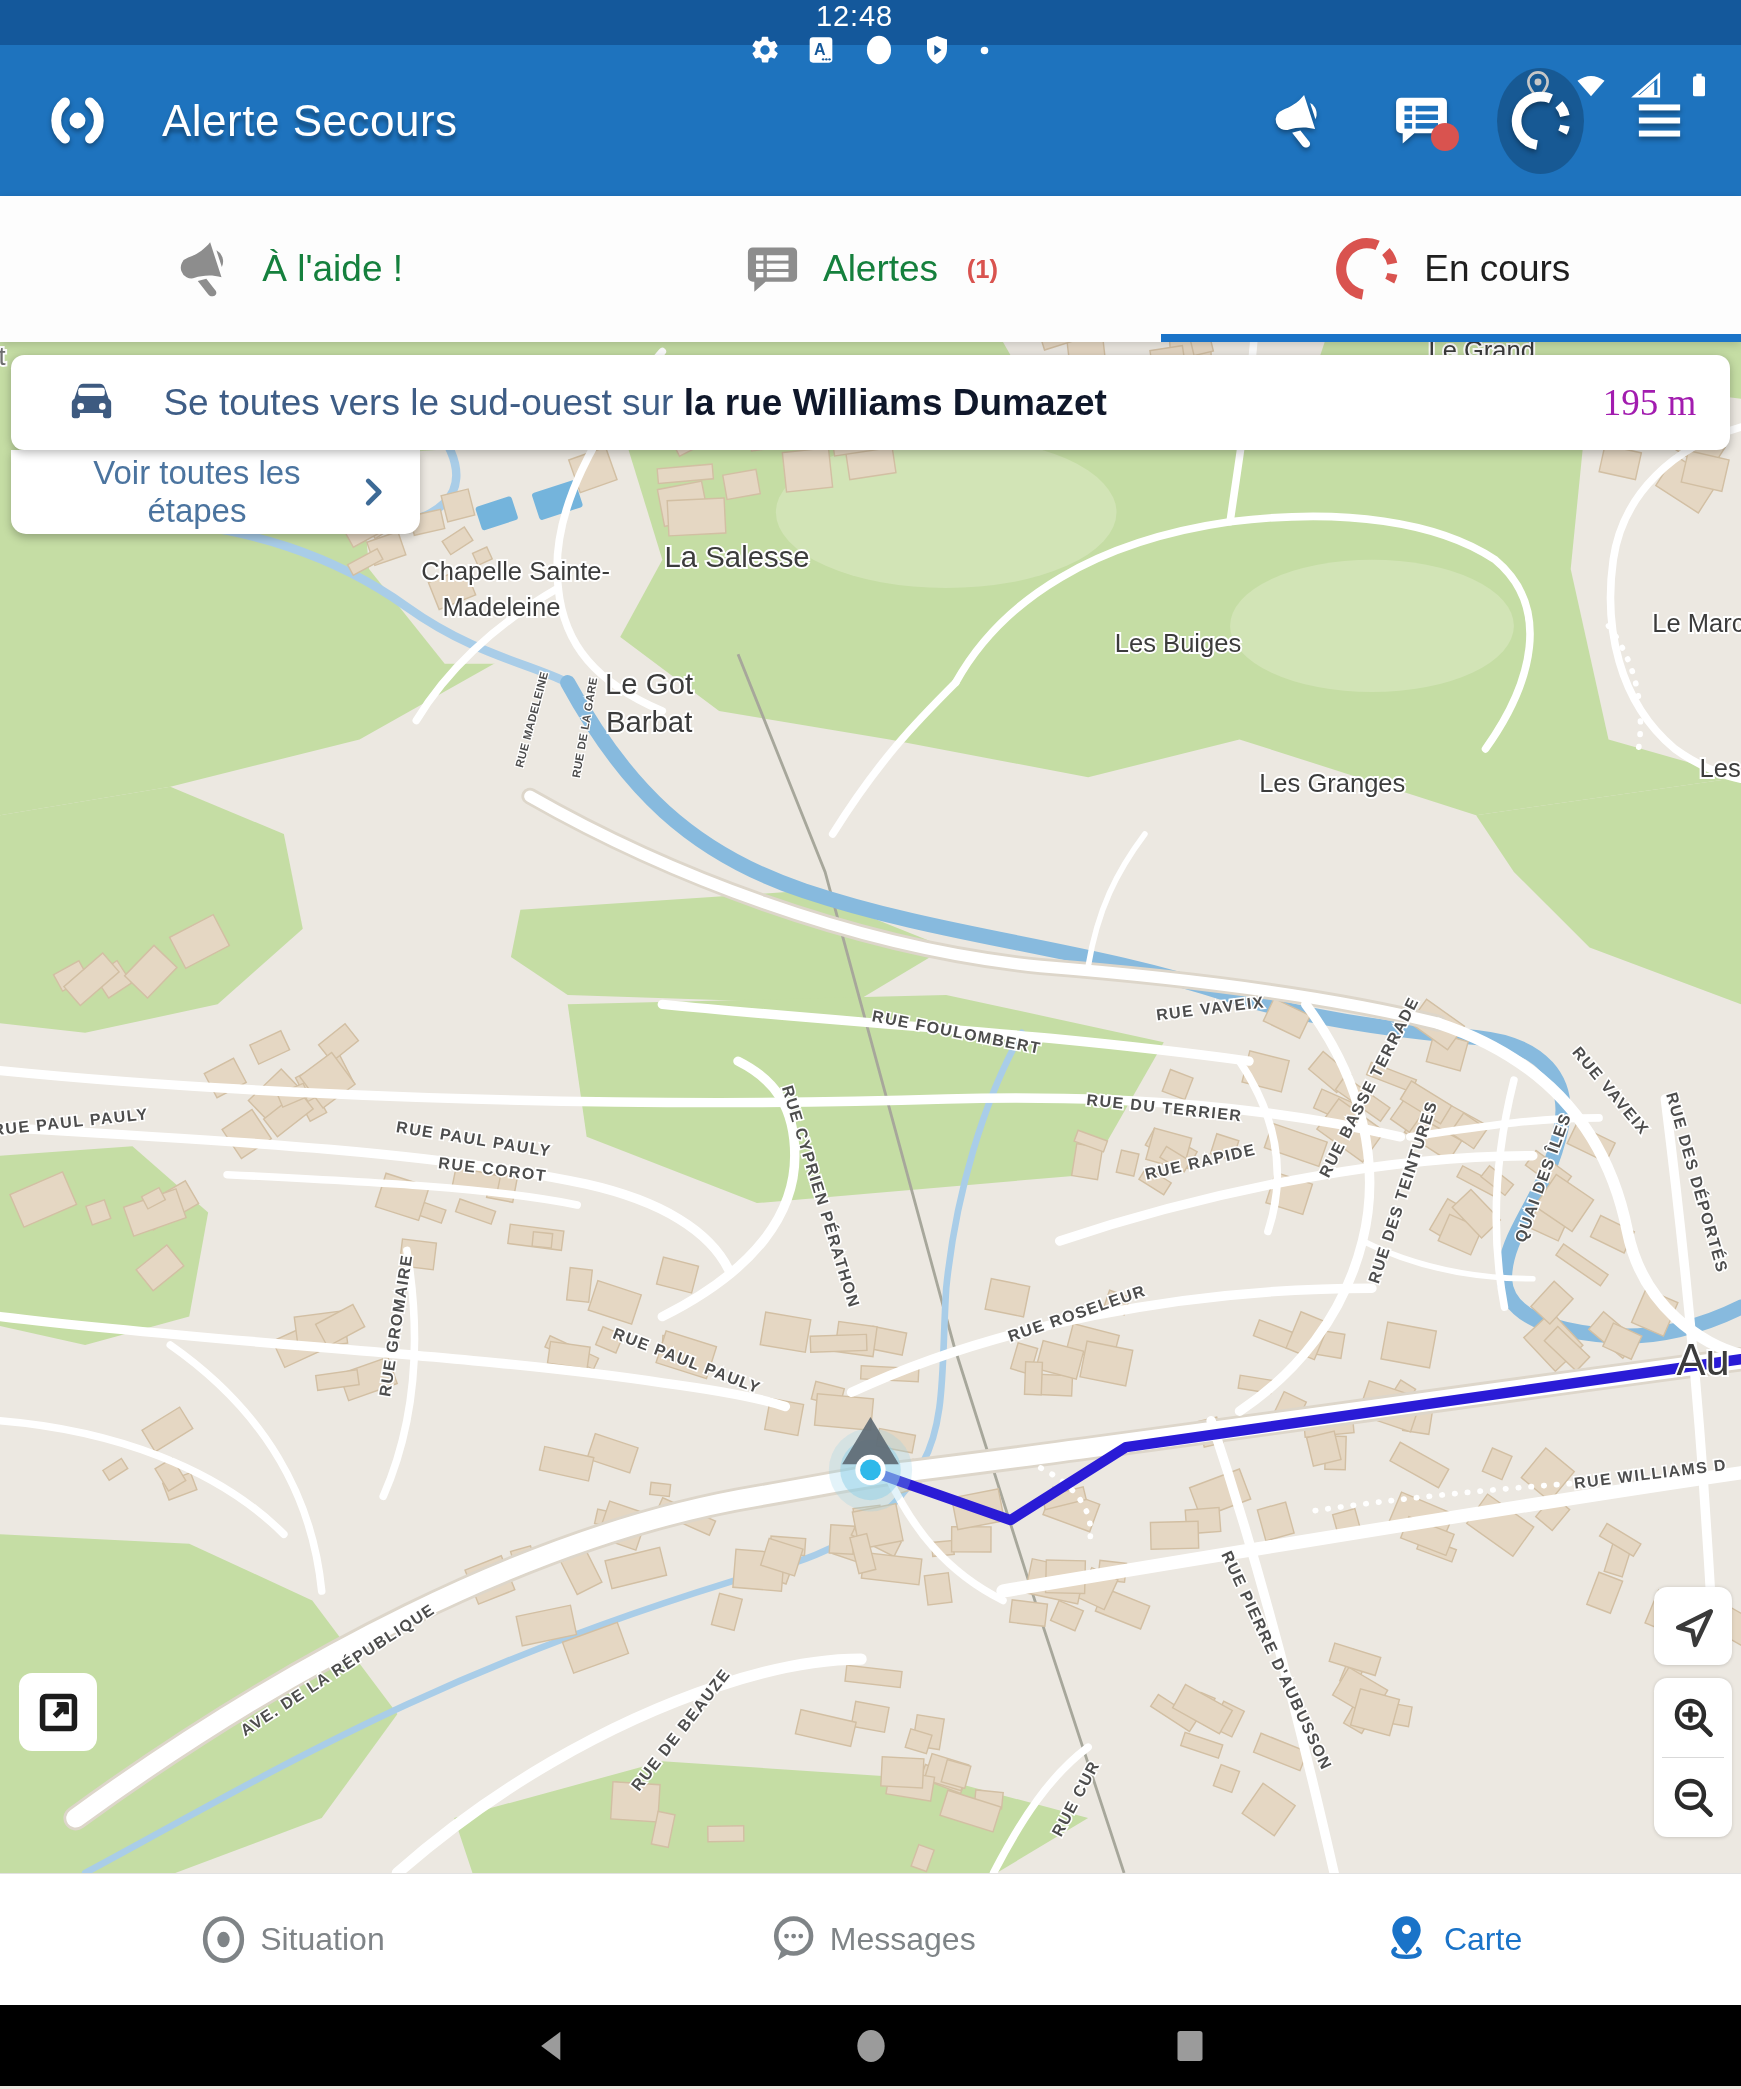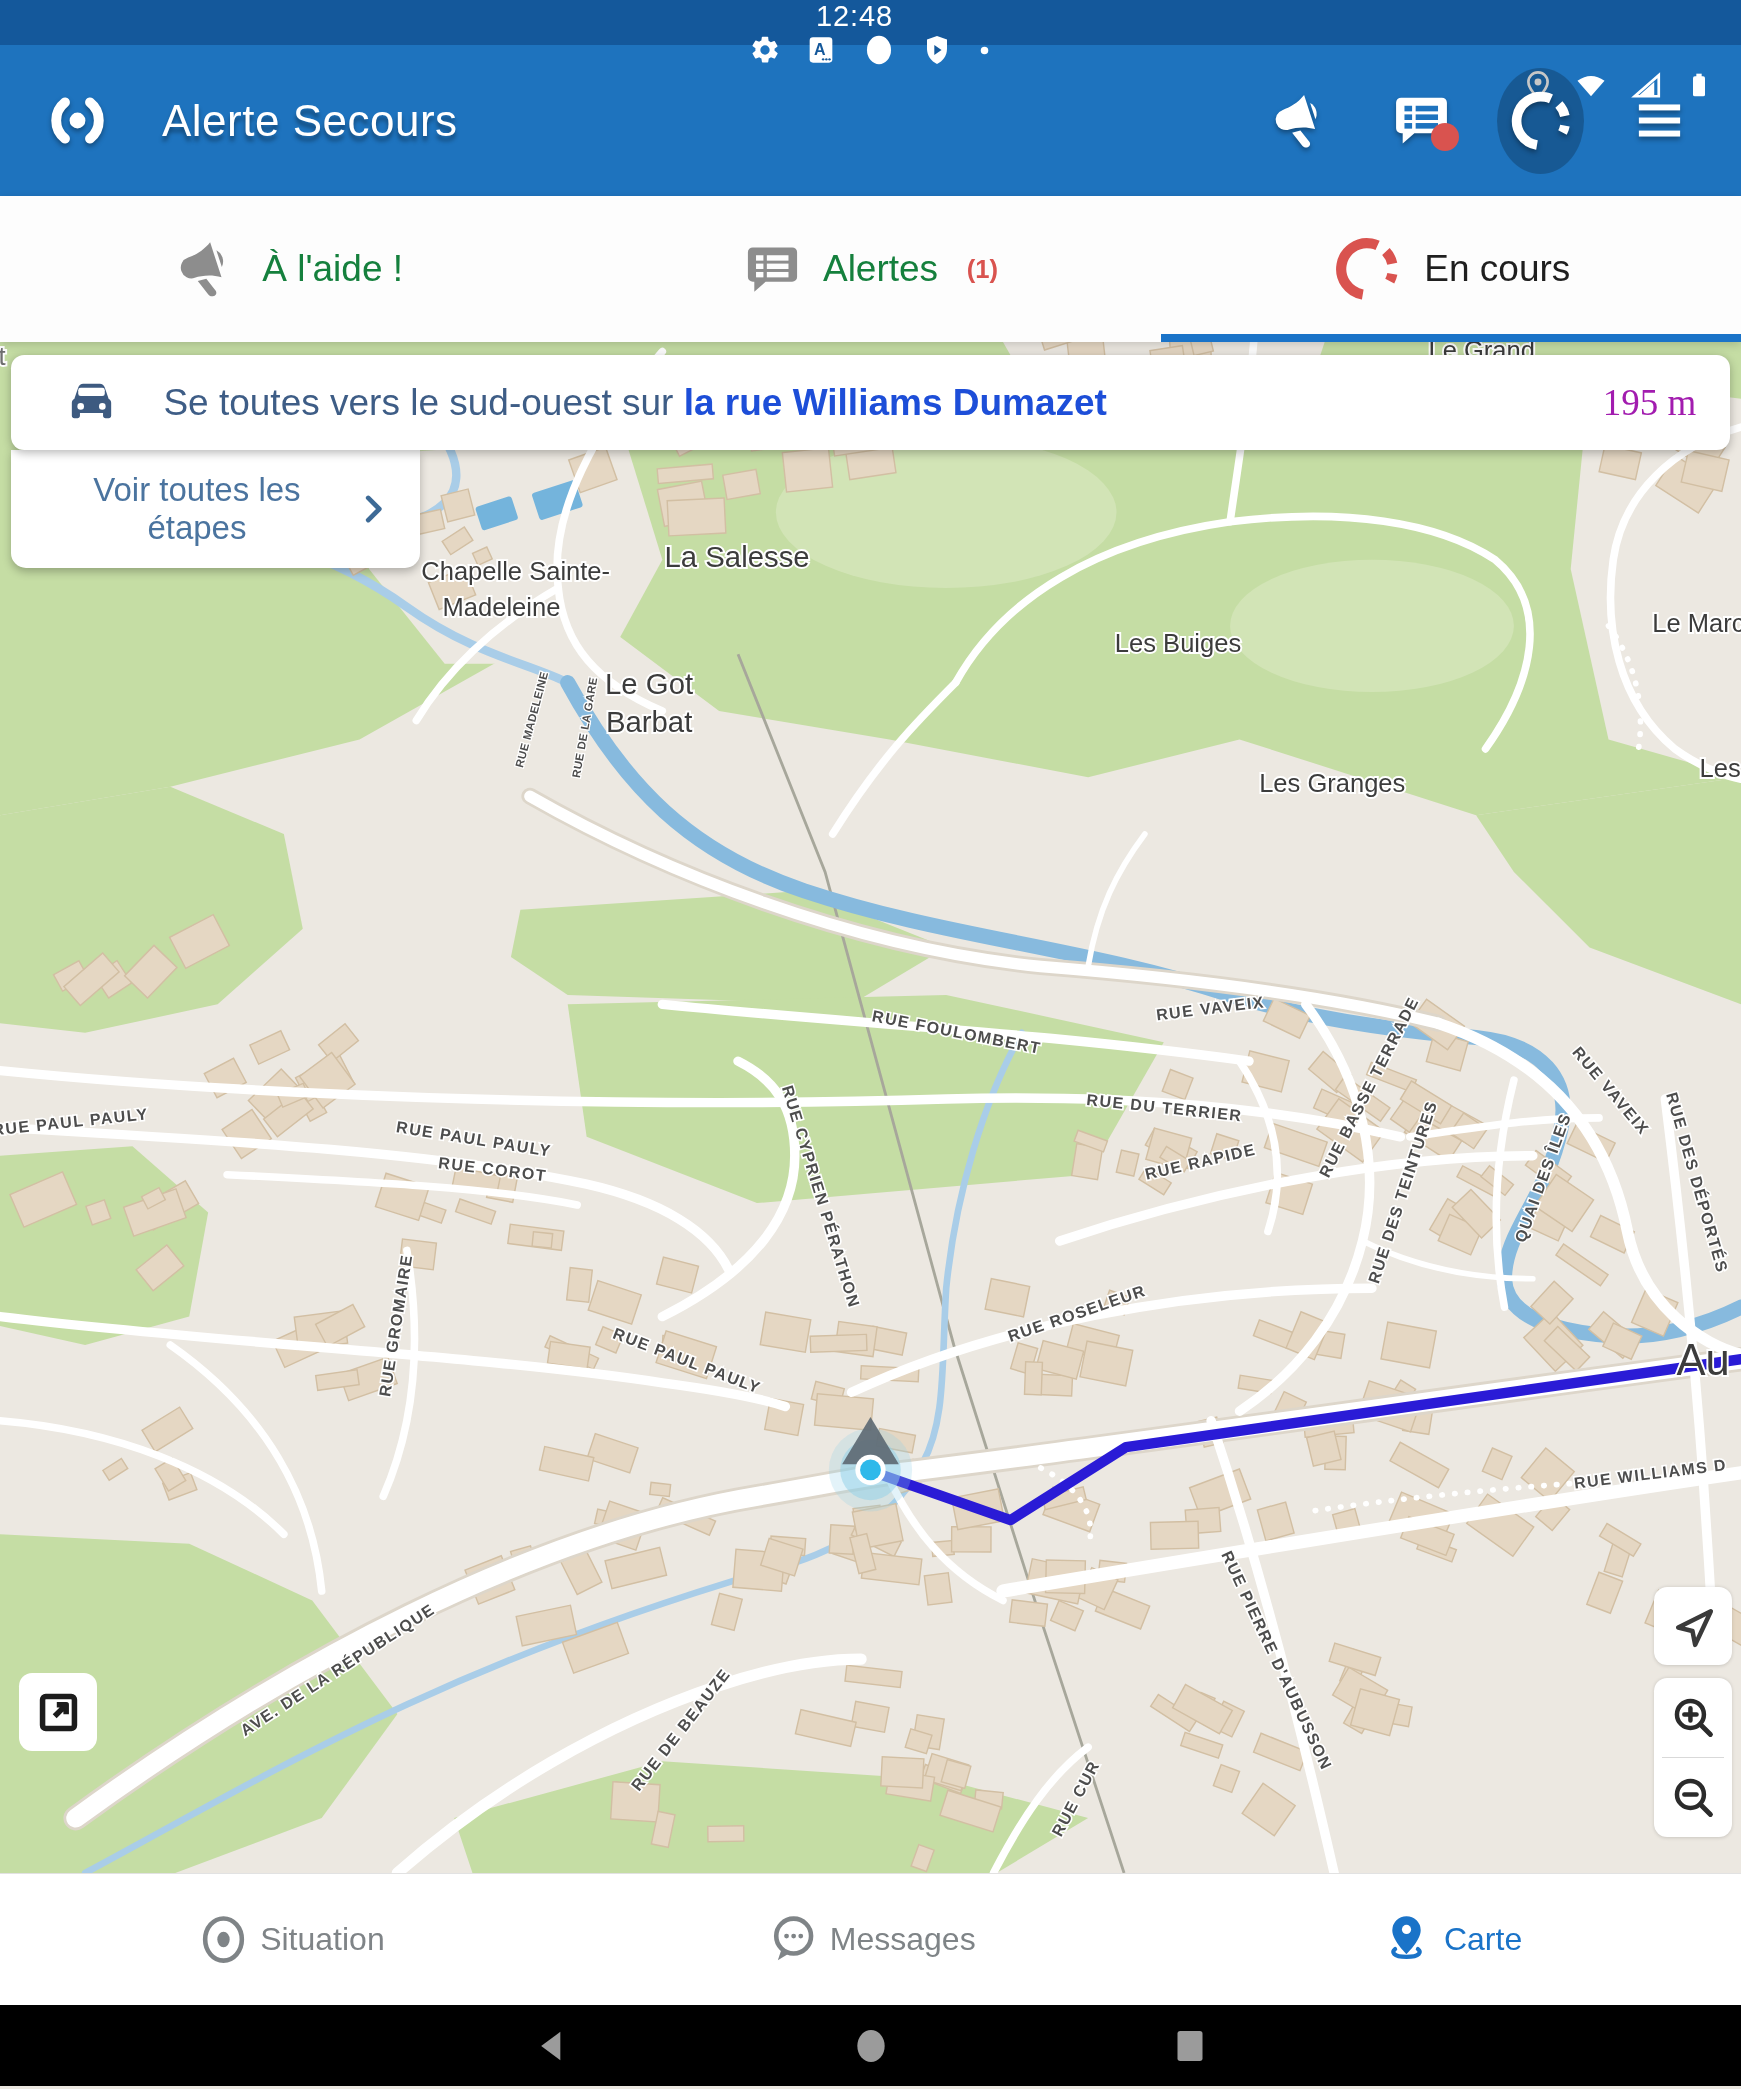--- a/index.html
+++ b/index.html
@@ -59,23 +59,23 @@
   .pl-lg{font-size:31px;}
   .pl-xl{font-size:46px;}
   .gray{fill:#6f6f6f;}
 
   
   .nav-card{position:absolute;left:11.4px;top:13.2px;width:1719px;height:95px;background:#fff;
     border-radius:13.2px;box-shadow:0 2.8px 9.5px rgba(0,0,0,.28);display:flex;align-items:center;
     padding:0 34px;z-index:8;}
   .nav-card .car{margin:0 42px 0 17px;flex:0 0 auto;}
   .nav-instr{font-size:37px;color:#3e5d86;white-space:nowrap;overflow:hidden;}
-  .nav-instr b{color:#1d4ed8;font-weight:700;}
+  .nav-instr b{color:#0f172a;font-weight:700;}
   .nav-dist{margin-left:auto;font-size:37px;color:#a21caf;padding-left:28px;font-family:Liberation Serif, serif;}
-  .steps-card{position:absolute;left:11.4px;top:108px;width:409px;height:118px;background:#fff;
+  .steps-card{position:absolute;left:11.4px;top:108px;width:409px;height:84px;background:#fff;
     border-radius:0 0 15px 15px;box-shadow:0 3.8px 8.5px rgba(0,0,0,.25);display:flex;align-items:center;
     padding:0 28px;z-index:7;cursor:pointer;border:none;}
   .steps-label{font-size:33px;color:#4b749f;}
   .steps-chev{margin-left:auto;}
   .map-btn{position:absolute;background:#fff;border:none;border-radius:13.2px;cursor:pointer;
     display:flex;align-items:center;justify-content:center;padding:0;z-index:7;}
   .expand-btn{left:19px;top:1331px;width:78px;height:78px;}
   .locate-btn{left:1654px;top:1245px;width:78px;height:78px;box-shadow:0 0.9px 3.8px rgba(0,0,0,.15);}
   .zoom-stack{position:absolute;left:1654px;top:1336px;width:78px;height:159px;background:#fff;
     border-radius:13.2px;z-index:7;display:flex;flex-direction:column;box-shadow:0 0.9px 3.8px rgba(0,0,0,.15);}

